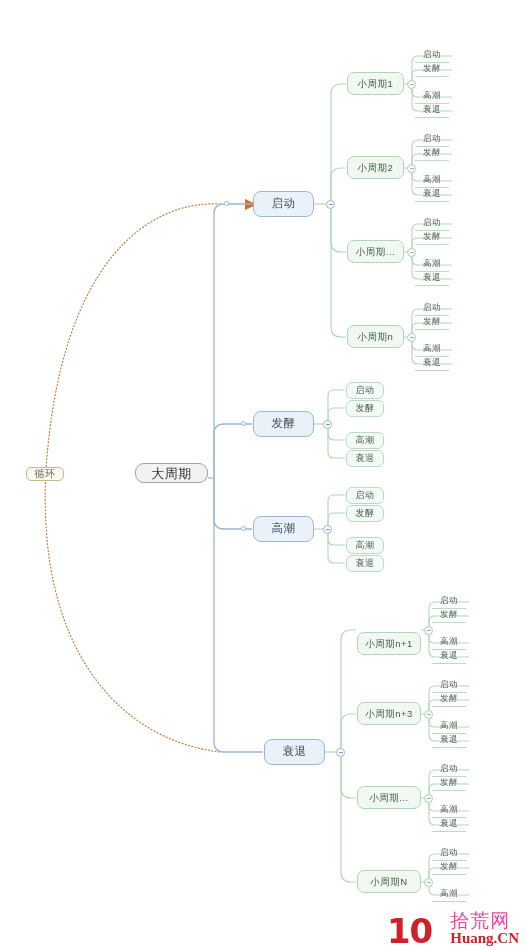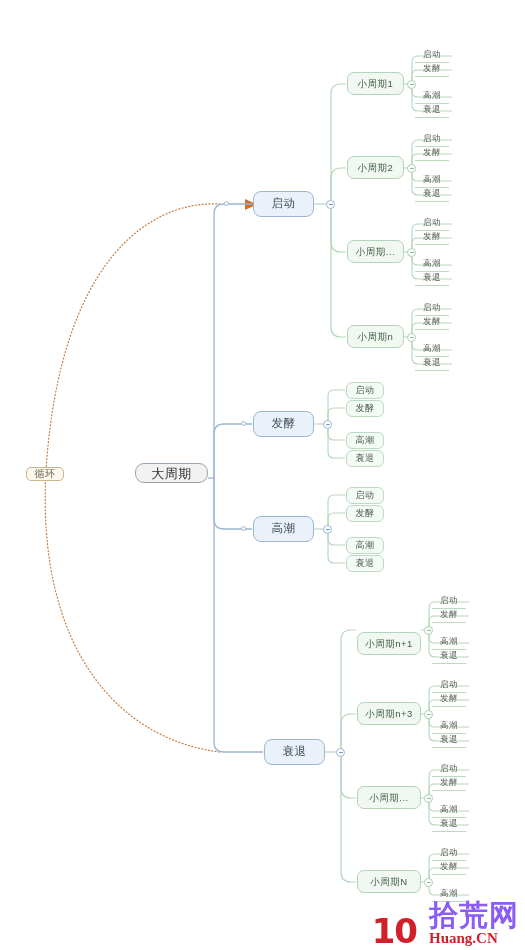--- a/index.html
+++ b/index.html
@@ -120,40 +120,40 @@
     border: 1px solid #9bb7d4;
     box-sizing: border-box;
   }
   
   #watermark {
     position: absolute;
     right: 6px;
     bottom: 4px;
     display: flex;
     align-items: flex-end;
-    gap: 12px;
+    gap: 18px;
     user-select: none;
   }
   #watermark .wm-num {
     font-family: "DejaVu Sans", sans-serif;
     font-weight: bold;
     font-size: 34px;
     color: #d0202a;
     line-height: 0.85;
     letter-spacing: -1px;
   }
   #watermark .wm-right {
     display: flex;
     flex-direction: column;
     line-height: 1;
   }
   #watermark .wm-cn {
-    font-size: 29px;
-    color: #8b5cf6;
-    font-weight: bold;
+    font-size: 19px;
+    color: #ec4899;
+    font-weight: normal;
     letter-spacing: 1px;
   }
   #watermark .wm-en {
     font-size: 15px;
     color: #d0202a;
     font-weight: bold;
     font-family: "Liberation Serif", serif;
     margin-top: 1px;
   }
 </style>

